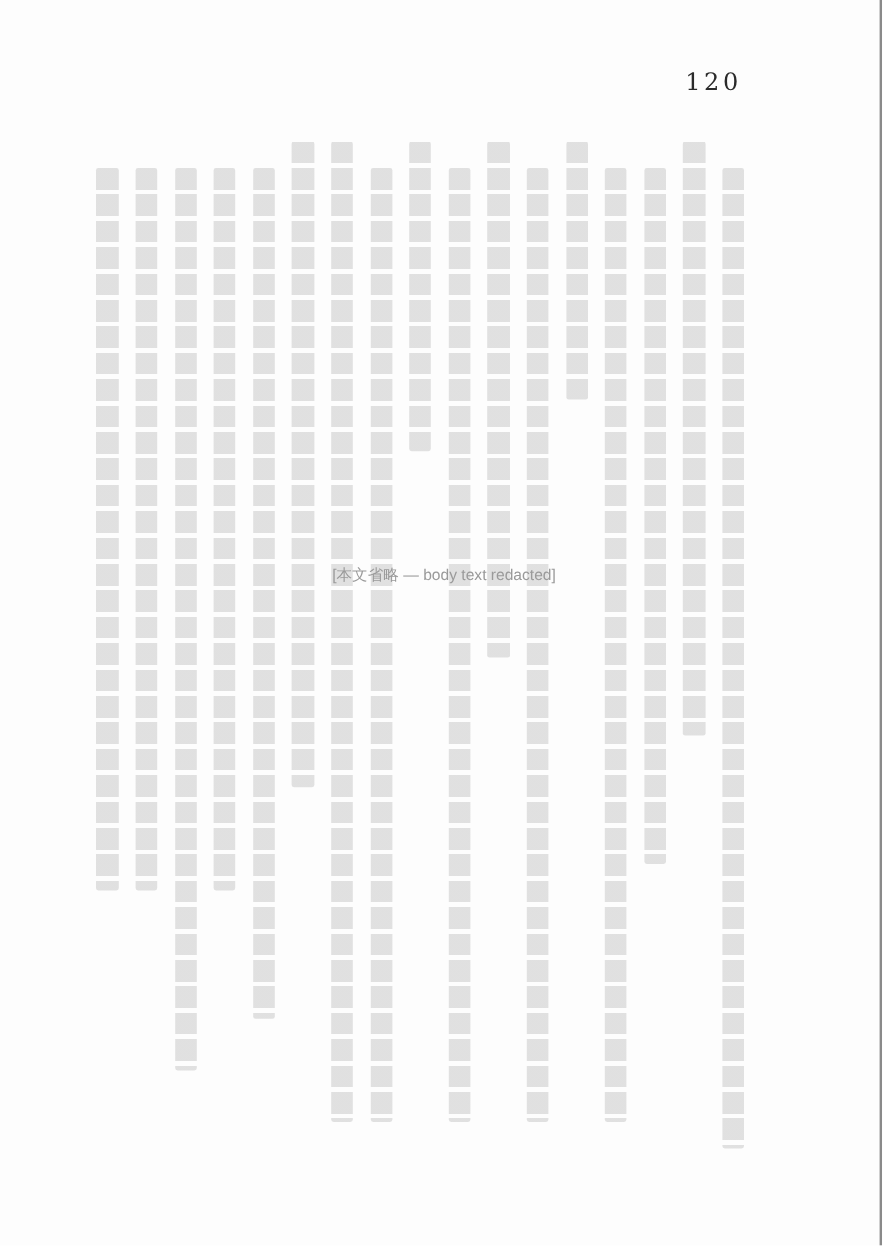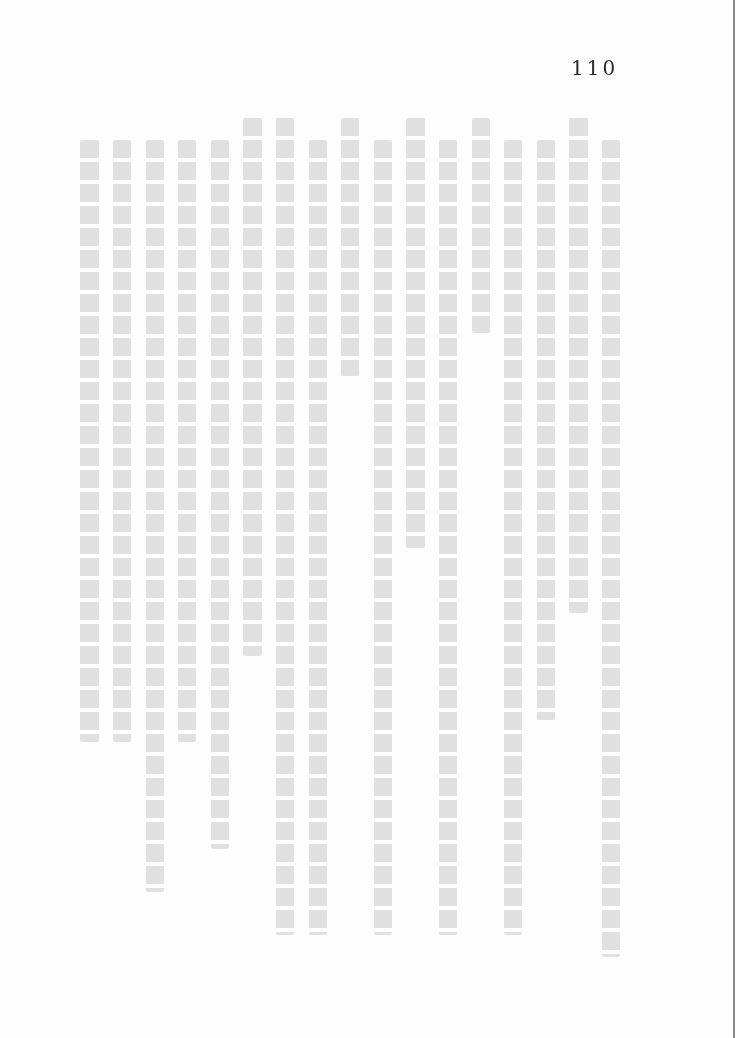--- a/index.html
+++ b/index.html
@@ -37,21 +37,21 @@
   .scan-edge {
     position: absolute; top: 0; right: 1px; width: 2px; height: 100%;
     background: #8a8a8a;
   }
 </style>
 </head>
 <body>
 
 <div class="page">
 
-  <div class="page-number">110</div>
+  <div class="page-number">120</div>
 
   <div class="text-block">
       <div class="tline indent"><span class="redacted-run" style="height: 817px;"></span></div>
       <div class="tline"><span class="redacted-run" style="height: 494.5px;"></span></div>
       <div class="tline indent"><span class="redacted-run" style="height: 580.5px;"></span></div>
       <div class="tline indent"><span class="redacted-run" style="height: 795.5px;"></span></div>
       <div class="tline"><span class="redacted-run" style="height: 215px;"></span></div>
       <div class="tline indent"><span class="redacted-run" style="height: 795.5px;"></span></div>
       <div class="tline"><span class="redacted-run" style="height: 430px;"></span></div>
       <div class="tline indent"><span class="redacted-run" style="height: 795.5px;"></span></div>
@@ -59,16 +59,17 @@
       <div class="tline indent"><span class="redacted-run" style="height: 795.5px;"></span></div>
       <div class="tline"><span class="redacted-run" style="height: 817px;"></span></div>
       <div class="tline"><span class="redacted-run" style="height: 537.5px;"></span></div>
       <div class="tline indent"><span class="redacted-run" style="height: 709.5px;"></span></div>
       <div class="tline indent"><span class="redacted-run" style="height: 602px;"></span></div>
       <div class="tline indent"><span class="redacted-run" style="height: 752.5px;"></span></div>
       <div class="tline indent"><span class="redacted-run" style="height: 602px;"></span></div>
       <div class="tline indent"><span class="redacted-run" style="height: 602px;"></span></div>
     </div>
 
+  <div class="redaction-note">[本文省略 — body text redacted]</div>
 
   <div class="scan-edge"></div>
 
 </div>
 
 </body></html>

